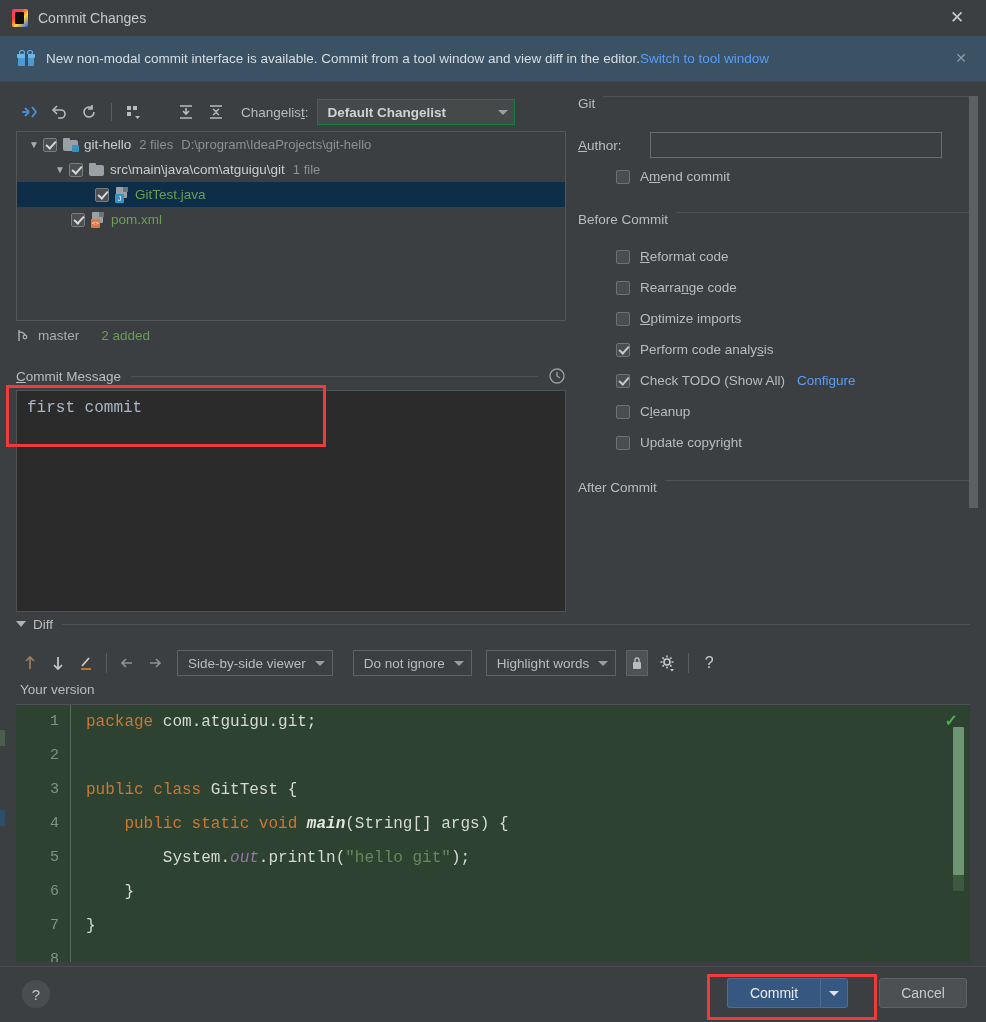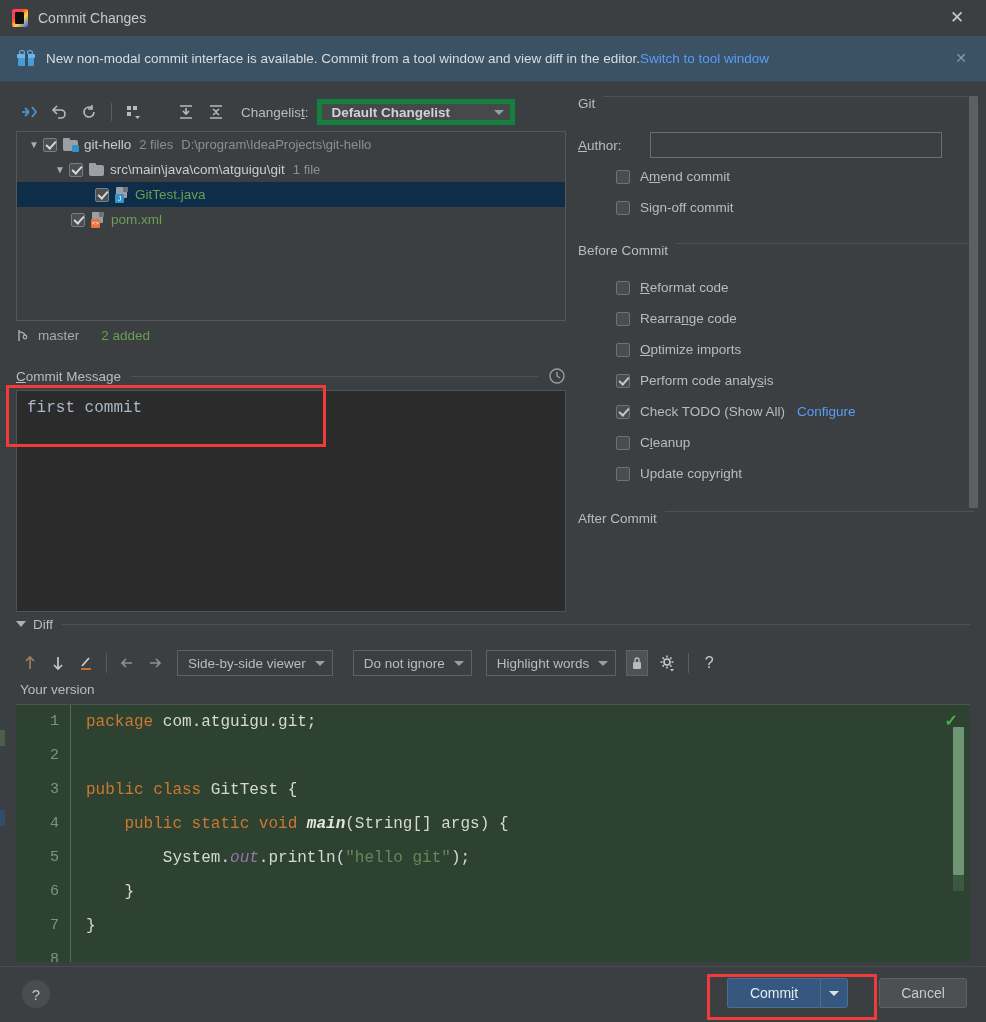--- a/index.html
+++ b/index.html
@@ -73,21 +73,21 @@
   .tb-btn {
     width: 30px; height: 28px; display: flex; align-items: center; justify-content: center;
     cursor: pointer; position: relative;
   }
   .tb-sep { width: 1px; height: 18px; background: #5a5d5f; margin: 0 7px; }
   .tb-gap { width: 22px; }
   .changelist-label { margin-left: 10px; color: #bbbbbb; font-size: 13.5px; white-space: nowrap; }
   .mn { text-decoration: underline; }
   .changelist-combo {
     margin-left: 8px; width: 198px; height: 26px; background: #45494a;
-    border: 5px solid #15803d; display: flex; align-items: center;
+    border: 1px solid #15803d; display: flex; align-items: center;
     padding: 0 6px 0 10px; cursor: pointer;
   }
   .changelist-value { flex: 1; font-weight: bold; color: #cfd2d4; font-size: 13.5px; }
   .caret-dn { width: 0; height: 0; border-left: 5px solid transparent; border-right: 5px solid transparent; border-top: 5px solid #9a9d9f; }
 
   
   .tree-panel {
     position: absolute; left: 16px; top: 131px; width: 550px; height: 190px;
     background: #3c3f41; border: 1px solid #555759;
   }
@@ -403,24 +403,20 @@
 
     <div class="author-row">
       <span class="author-label"><span class="mn">A</span><span>uthor:</span></span>
       <input class="author-input" type="text" value="" style="">
     </div>
 
     <div class="chk-row">
       <span class="chk"></span>
       <span class="chk-label"><span>A</span><span class="mn">m</span><span>end commit</span></span>
     </div>
-    <div class="chk-row">
-      <span class="chk"></span>
-      <span class="chk-label"><span>Si</span><span class="mn">g</span><span>n-off commit</span></span>
-    </div>
 
     <div class="grp-header" style="margin-top:23px;">
       <span class="grp-title">Before Commit</span>
       <span class="grp-line"></span>
     </div>
 
     <div class="chk-row" style="margin-top:12px;">
       <span class="chk"></span>
       <span class="chk-label"><span></span><span class="mn">R</span><span>eformat code</span></span>
     </div>

